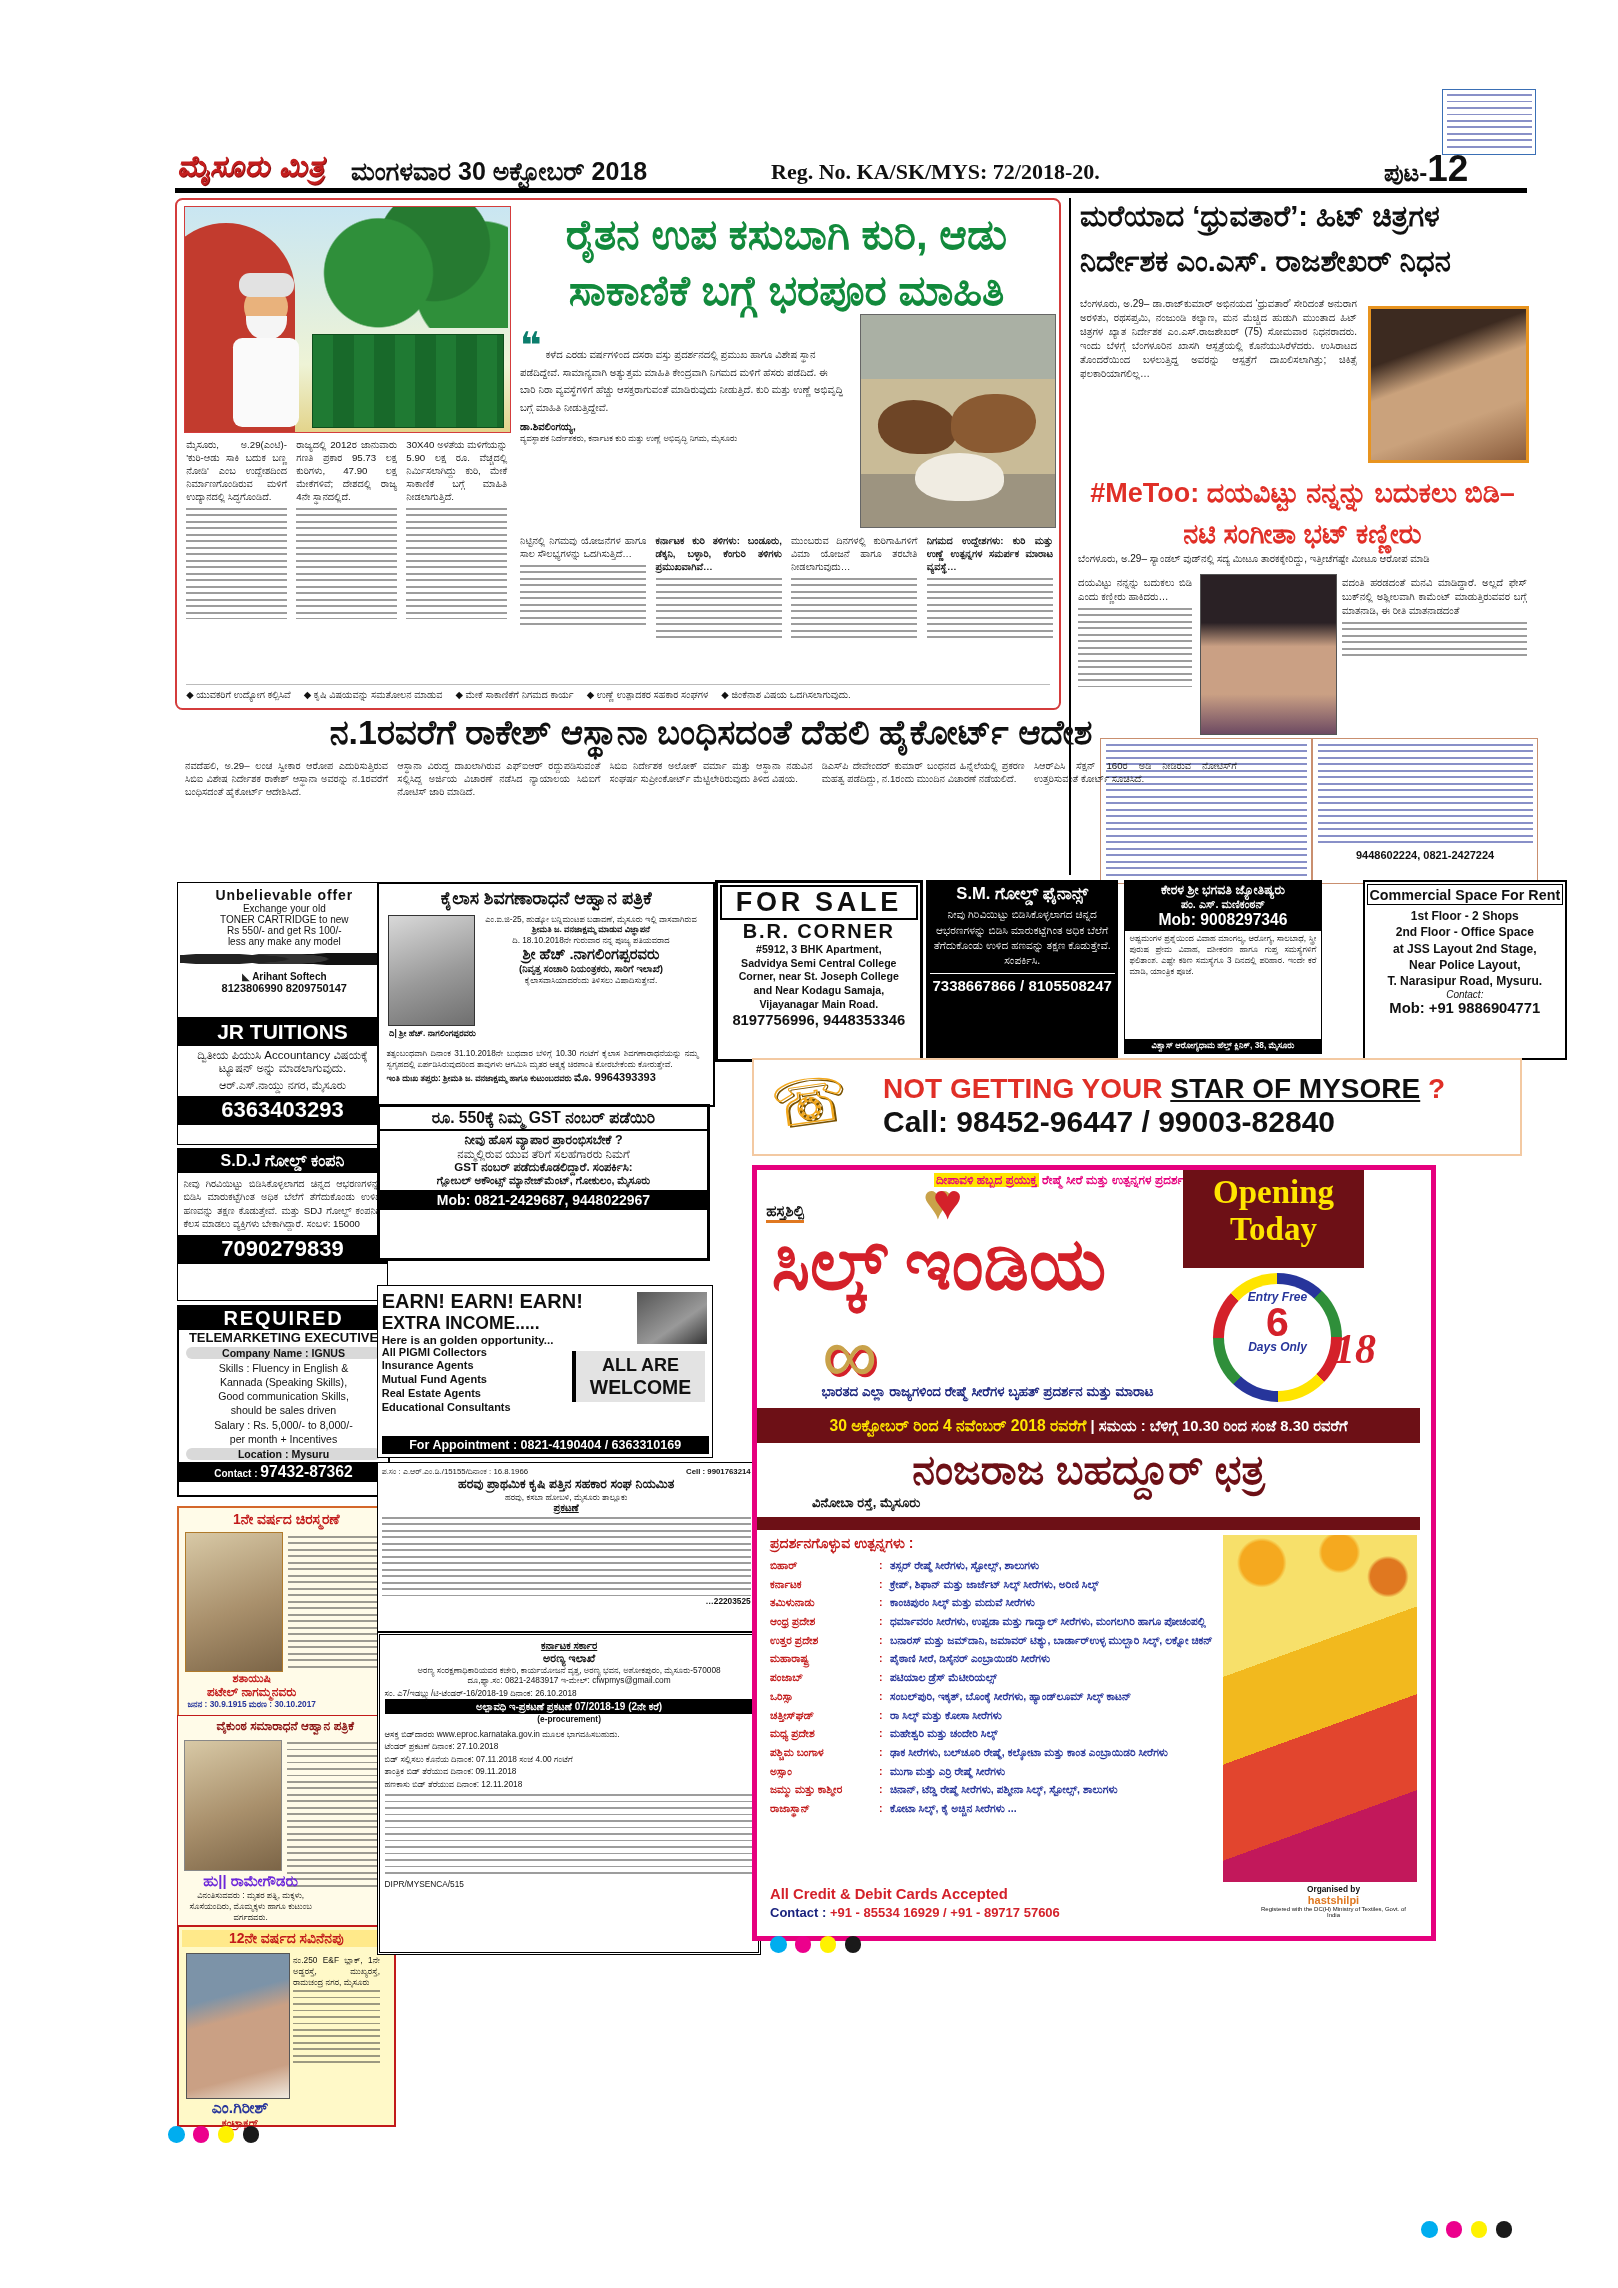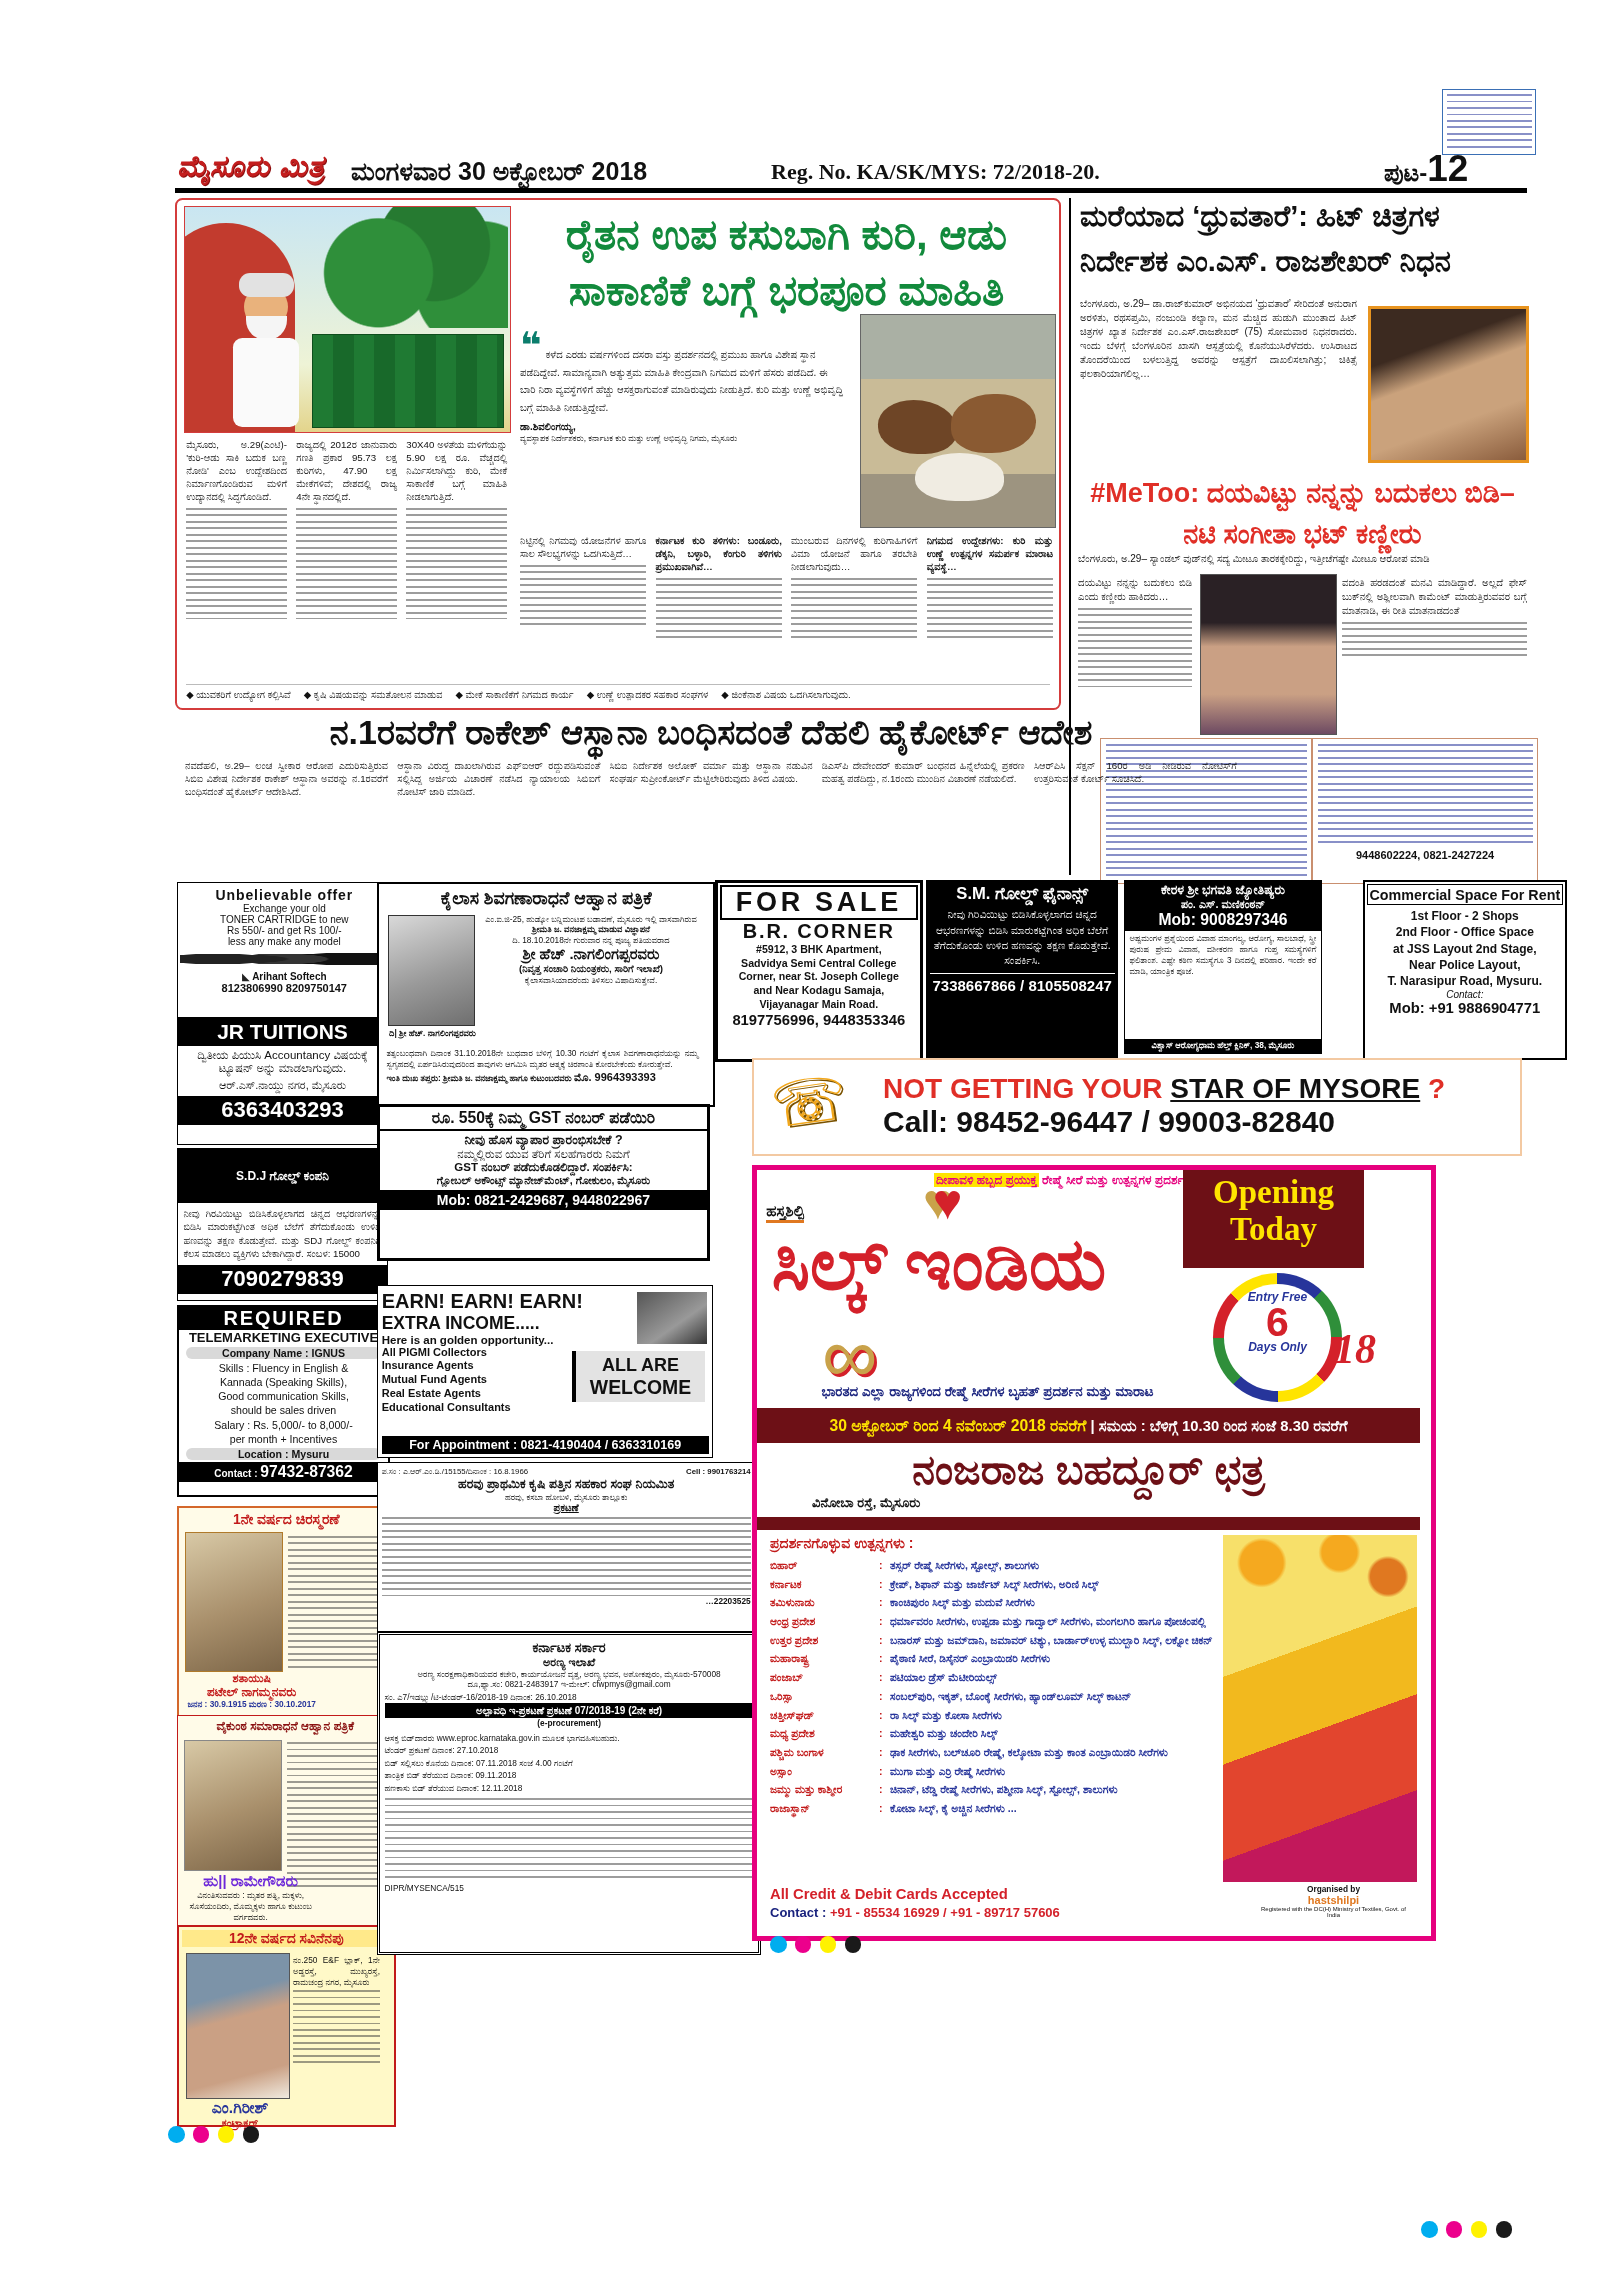--- a/index.html
+++ b/index.html
@@ -156,21 +156,21 @@
   </div>
 
   <div class="abs adbox" style="left:177px;top:1017px;width:209px;height:126px;">
     <div class="blackbar ctr b" style="font-size:21px;padding:1.8px 0;">JR TUITIONS</div>
     <div class="ctr" style="font-size:11.5px;padding:3.7px 5.5px;">ದ್ವಿತೀಯ ಪಿಯುಸಿ Accountancy ವಿಷಯಕ್ಕೆ ಟ್ಯೂಷನ್ ಅನ್ನು ಮಾಡಲಾಗುವುದು.</div>
     <div class="ctr" style="font-size:11px;">ಆರ್.ಎಸ್.ನಾಯ್ಡು ನಗರ, ಮೈಸೂರು</div>
     <div class="blackbar ctr b" style="font-size:22px;padding:1.8px 0;margin-top:3.7px;">6363403293</div>
   </div>
 
   <div class="abs adbox" style="left:177px;top:1148px;width:209px;height:151px;">
-    <div class="blackbar ctr b" style="font-size:12px;padding:20px 0;">S.D.J ಗೋಲ್ಡ್ ಕಂಪನಿ</div>
+    <div class="blackbar ctr b" style="font-size:16px;padding:3px 0;">S.D.J ಗೋಲ್ಡ್ ಕಂಪನಿ</div>
     <div class="j" style="font-size:9.7px;padding:3.7px 5.5px;line-height:1.4;">ನೀವು ಗಿರವಿಯಿಟ್ಟು ಬಿಡಿಸಿಕೊಳ್ಳಲಾಗದ ಚಿನ್ನದ ಆಭರಣಗಳನ್ನು ಬಿಡಿಸಿ ಮಾರುಕಟ್ಟೆಗಿಂತ ಅಧಿಕ ಬೆಲೆಗೆ ತೆಗೆದುಕೊಂಡು ಉಳಿದ ಹಣವನ್ನು ತಕ್ಷಣ ಕೊಡುತ್ತೇವೆ. ಮತ್ತು SDJ ಗೋಲ್ಡ್ ಕಂಪನಿಗೆ ಕೆಲಸ ಮಾಡಲು ವ್ಯಕ್ತಿಗಳು ಬೇಕಾಗಿದ್ದಾರೆ. ಸಂಬಳ: 15000</div>
     <div class="blackbar ctr b" style="font-size:22px;padding:1.8px 0;">7090279839</div>
   </div>
 
   <div class="abs adbox" style="left:177px;top:1305px;width:209px;height:188px;border-width:2.8px;">
     <div class="blackbar ctr b" style="font-size:20px;letter-spacing:1.8px;">REQUIRED</div>
     <div class="ctr b" style="font-size:13px;">TELEMARKETING EXECUTIVE</div>
     <div class="ctr b" style="font-size:10.6px;background:#d9d9d9;margin:1.8px 7.4px;border-radius:7.4px;">Company Name : IGNUS</div>
     <div class="ctr" style="font-size:10.6px;line-height:1.35;">
         <div>Skills : Fluency in English &amp;</div>
@@ -275,21 +275,21 @@
       <span class="b">Cell : 9901763214</span>
     </div>
     <div class="ctr b" style="font-size:12.5px;">ಹರವು ಪ್ರಾಥಮಿಕ ಕೃಷಿ ಪತ್ತಿನ ಸಹಕಾರ ಸಂಘ ನಿಯಮಿತ</div>
     <div class="ctr tiny">ಹರವು, ಕಸಬಾ ಹೋಬಳಿ, ಮೈಸೂರು ತಾಲ್ಲೂಕು</div>
     <div class="ctr b" style="font-size:10px;text-decoration:underline;">ಪ್ರಕಟಣೆ</div>
     <div class="gk" style="height:79px;margin-top:2.8px;"></div>
     <div class="b" style="font-size:8.3px;text-align:right;">…22203525</div>
   </div>
 
   <div class="abs" style="left:377px;top:1632px;width:369px;height:308px;border:3.7px double #000;padding:4.6px;background:#fff;">
-    <div class="ctr b" style="font-size:13px;">ಕರ್ನಾಟಕ ಸರ್ಕಾರ</div>
+    <div class="ctr b" style="font-size:10px;text-decoration:underline;">ಕರ್ನಾಟಕ ಸರ್ಕಾರ</div>
     <div class="ctr b" style="font-size:11px;">ಅರಣ್ಯ ಇಲಾಖೆ</div>
     <div class="ctr tiny">ಅರಣ್ಯ ಸಂರಕ್ಷಣಾಧಿಕಾರಿಯವರ ಕಚೇರಿ, ಕಾರ್ಯಯೋಜನೆ ವೃತ್ತ, ಅರಣ್ಯ ಭವನ, ಅಶೋಕಪುರಂ, ಮೈಸೂರು-570008</div>
     <div class="ctr tiny">ದೂ,ಫ್ಯಾ.ಸಂ: 0821-2483917  ಇ-ಮೇಲ್: cfwpmys@gmail.com</div>
     <div class="tiny" style="display:flex;justify-content:space-between;margin-top:1.8px;">
       <span>ಸಂ. ಎ7/ಇಡಬ್ಲ್ಯು/ಟಿ-ಟೆಂಡರ್-16/2018-19 ದಿನಾಂಕ: 26.10.2018</span>
     </div>
     <div class="blackbar ctr b" style="font-size:10px;padding:1.8px;">ಅಲ್ಪಾವಧಿ ಇ-ಪ್ರಕಟಣೆ ಪ್ರಕಟಣೆ 07/2018-19 (2ನೇ ಕರೆ)</div>
     <div class="ctr tiny b">(e-procurement)</div>
     <div class="tiny j" style="margin-top:2.8px;line-height:1.5;">
         <div>ಆಸಕ್ತ ಬಿಡ್‌ದಾರರು www.eproc.karnataka.gov.in ಮೂಲಕ ಭಾಗವಹಿಸಬಹುದು.</div>

